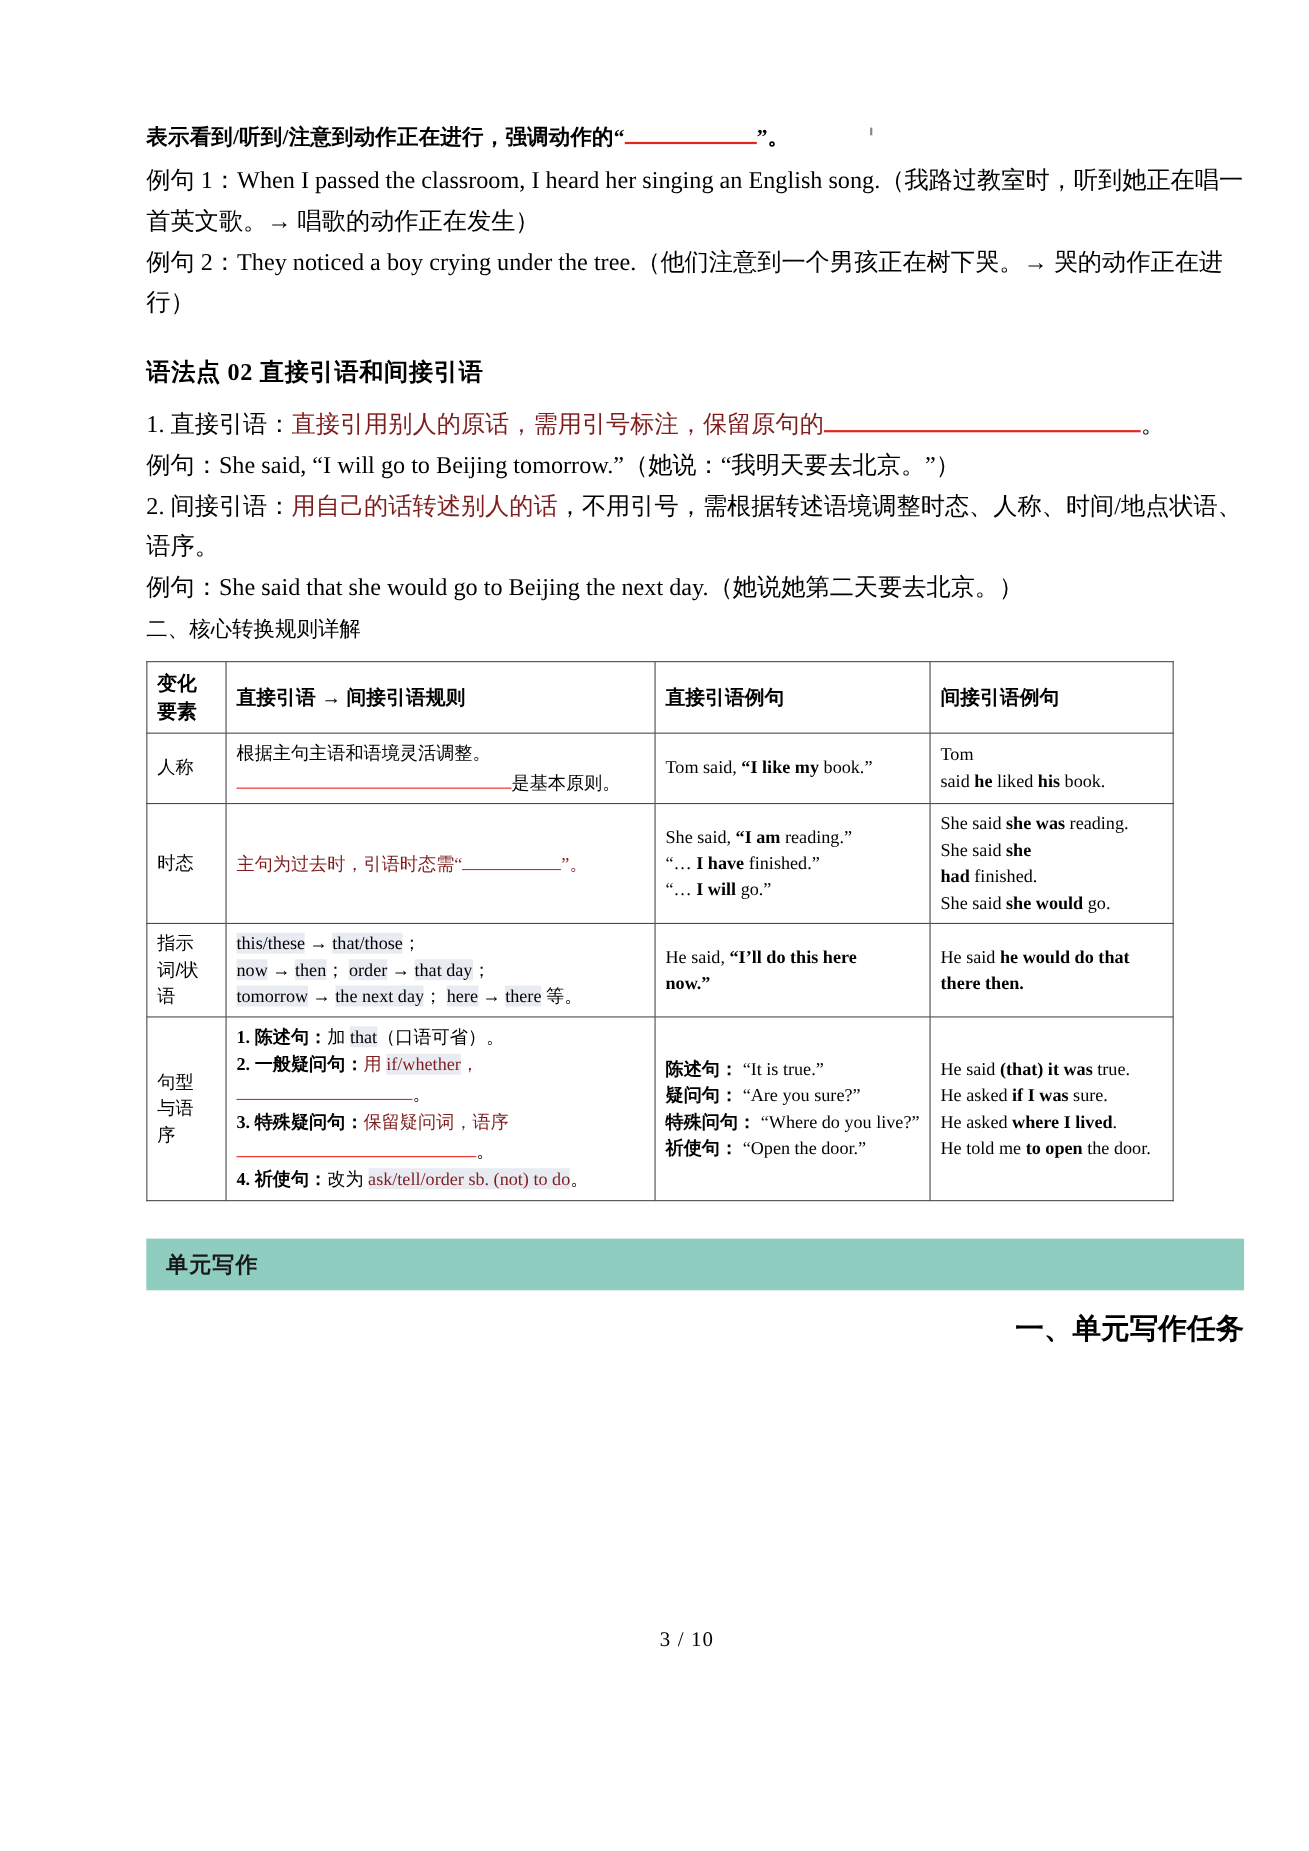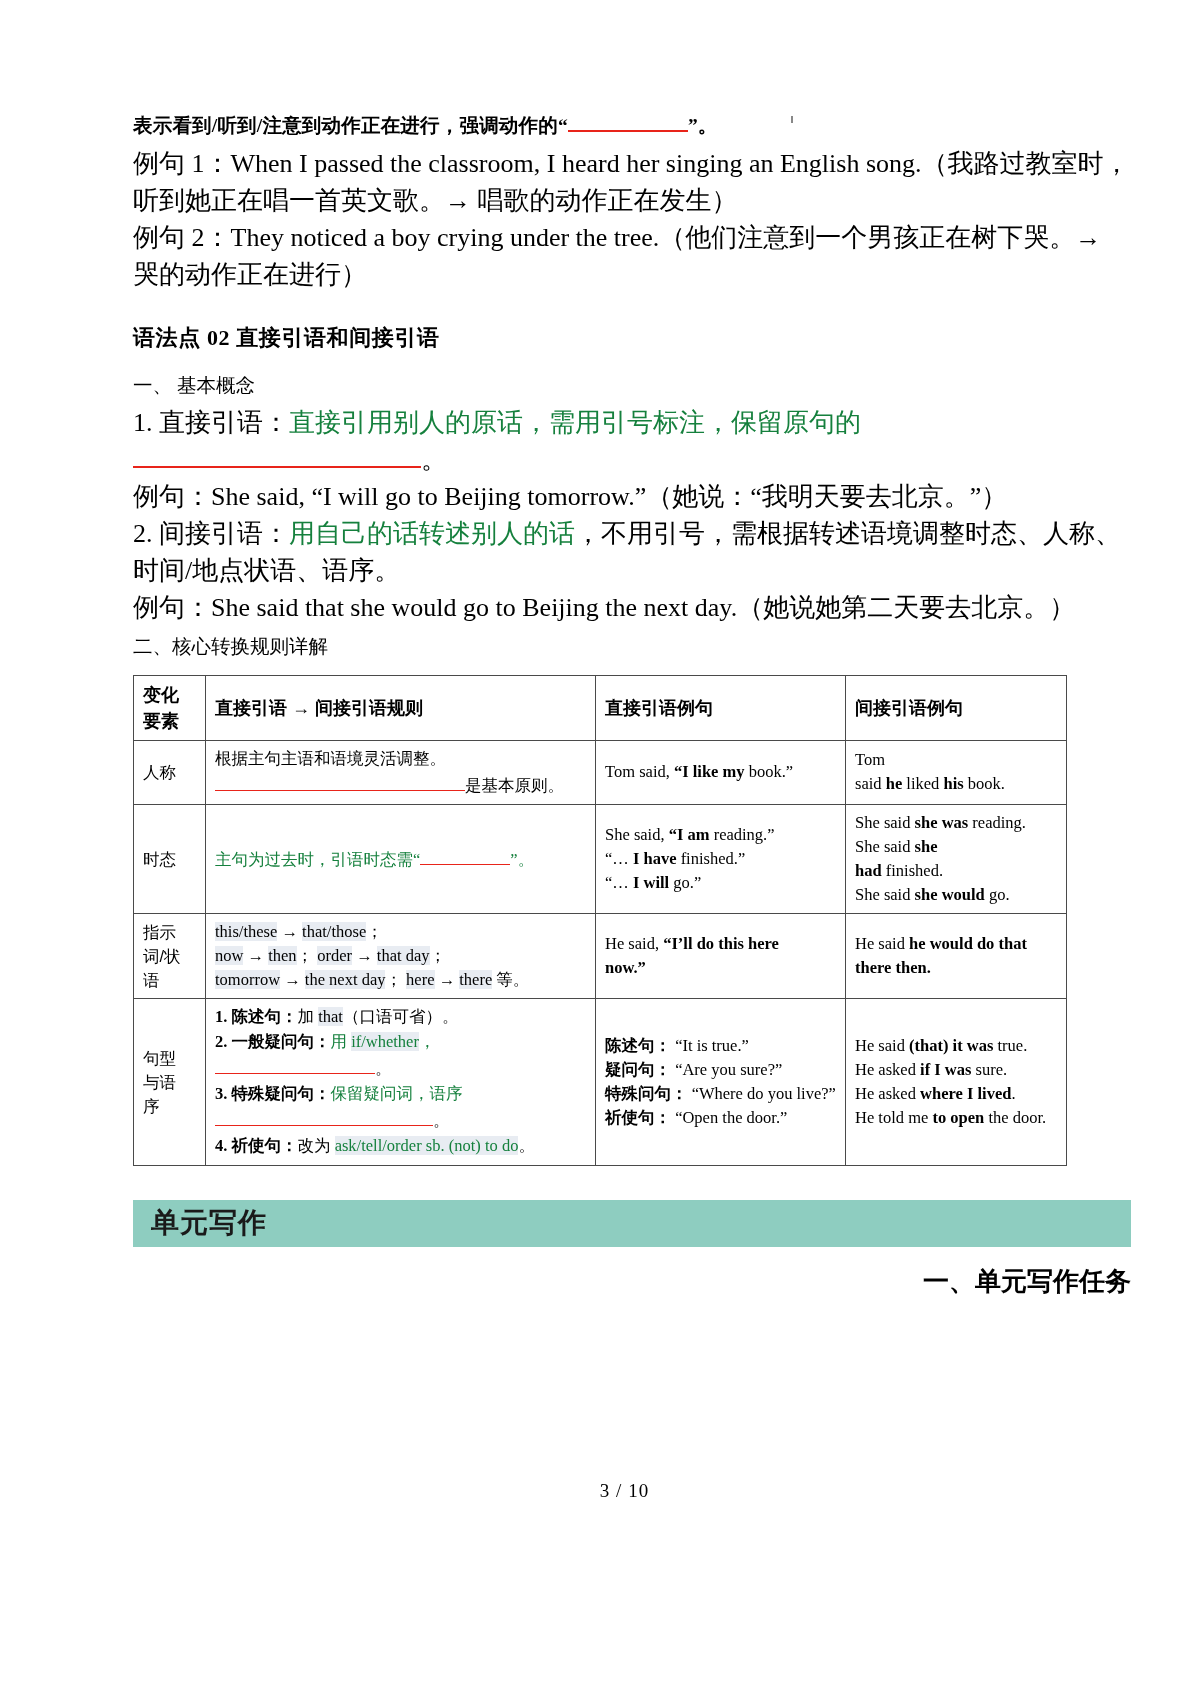--- a/index.html
+++ b/index.html
@@ -29,31 +29,31 @@
     top: 116px;
     width: 2px;
     height: 7px;
     background: #888;
   }
   p {
     margin: 0;
     font-size: 19.5px;
     line-height: 36.5px;
   }
-  .red { color: #15803d; }
+  .red { color: #7f1d1d; }
   .blank-red {
     display: inline-block;
     border-bottom: 2px solid #e8241a;
     vertical-align: baseline;
   }
   .hl { background: #e8ecf2; }
 
   .line-intro { font-weight: bold; font-size: 19.5px; letter-spacing: .2px; }
 
-  .example-line { font-size: 26px; line-height: 37px; }
+  .example-line { font-size: 22px; line-height: 37px; }
 
   h2.grammar-title {
     font-size: 22px;
     font-weight: bold;
     margin: 30px 0 14px 0;
     letter-spacing: .6px;
   }
 
   .sec-head { font-size: 19.5px; line-height: 37px; margin-top: 2px; }
 
@@ -107,21 +107,21 @@
     background: #8ecdc0;
     height: 47px;
     display: flex;
     align-items: center;
     padding-left: 18px;
     box-sizing: border-box;
   }
   .banner span {
     font-family: "Liberation Sans", sans-serif;
     font-weight: bold;
-    font-size: 28px;
+    font-size: 20px;
     color: #1a1a1a;
     letter-spacing: 1px;
   }
   .writing-head {
     margin-top: 16px;
     font-family: "Liberation Sans", sans-serif;
     font-weight: bold;
     font-size: 26px;
     line-height: 36px;
     text-align: right;
@@ -150,21 +150,20 @@
 
   <div class="tiny-mark"></div>
 
   <p class="line-intro"><span>表示看到/听到/注意到动作正在进行，强调动作的“</span><span class="blank-red" style="width:120px;height:20px;"></span><span>”。</span></p>
 
   <p class="example-line">例句 1：When I passed the classroom, I heard her singing an English song.（我路过教室时，听到她正在唱一首英文歌。→ 唱歌的动作正在发生）</p>
   <p class="example-line">例句 2：They noticed a boy crying under the tree.（他们注意到一个男孩正在树下哭。→ 哭的动作正在进行）</p>
 
   <h2 class="grammar-title">语法点 02  直接引语和间接引语</h2>
 
-  <p class="sec-head">一、 基本概念</p>
 
   <p class="example-line"><span>1. 直接引语：</span><span class="red">直接引用别人的原话，需用引号标注，保留原句的</span><span class="blank-red" style="width:288px;height:20px;"></span><span>。</span></p>
 
   <p class="example-line">例句：She said, “I will go to Beijing tomorrow.”（她说：“我明天要去北京。”）</p>
 
   <p class="example-line"><span>2. 间接引语：</span><span class="red">用自己的话转述别人的话</span><span>，不用引号，需根据转述语境调整时态、人称、时间/地点状语、语序。</span></p>
 
   <p class="example-line">例句：She said that she would go to Beijing the next day.（她说她第二天要去北京。）</p>
 
   <p class="sec-head">二、核心转换规则详解</p>

